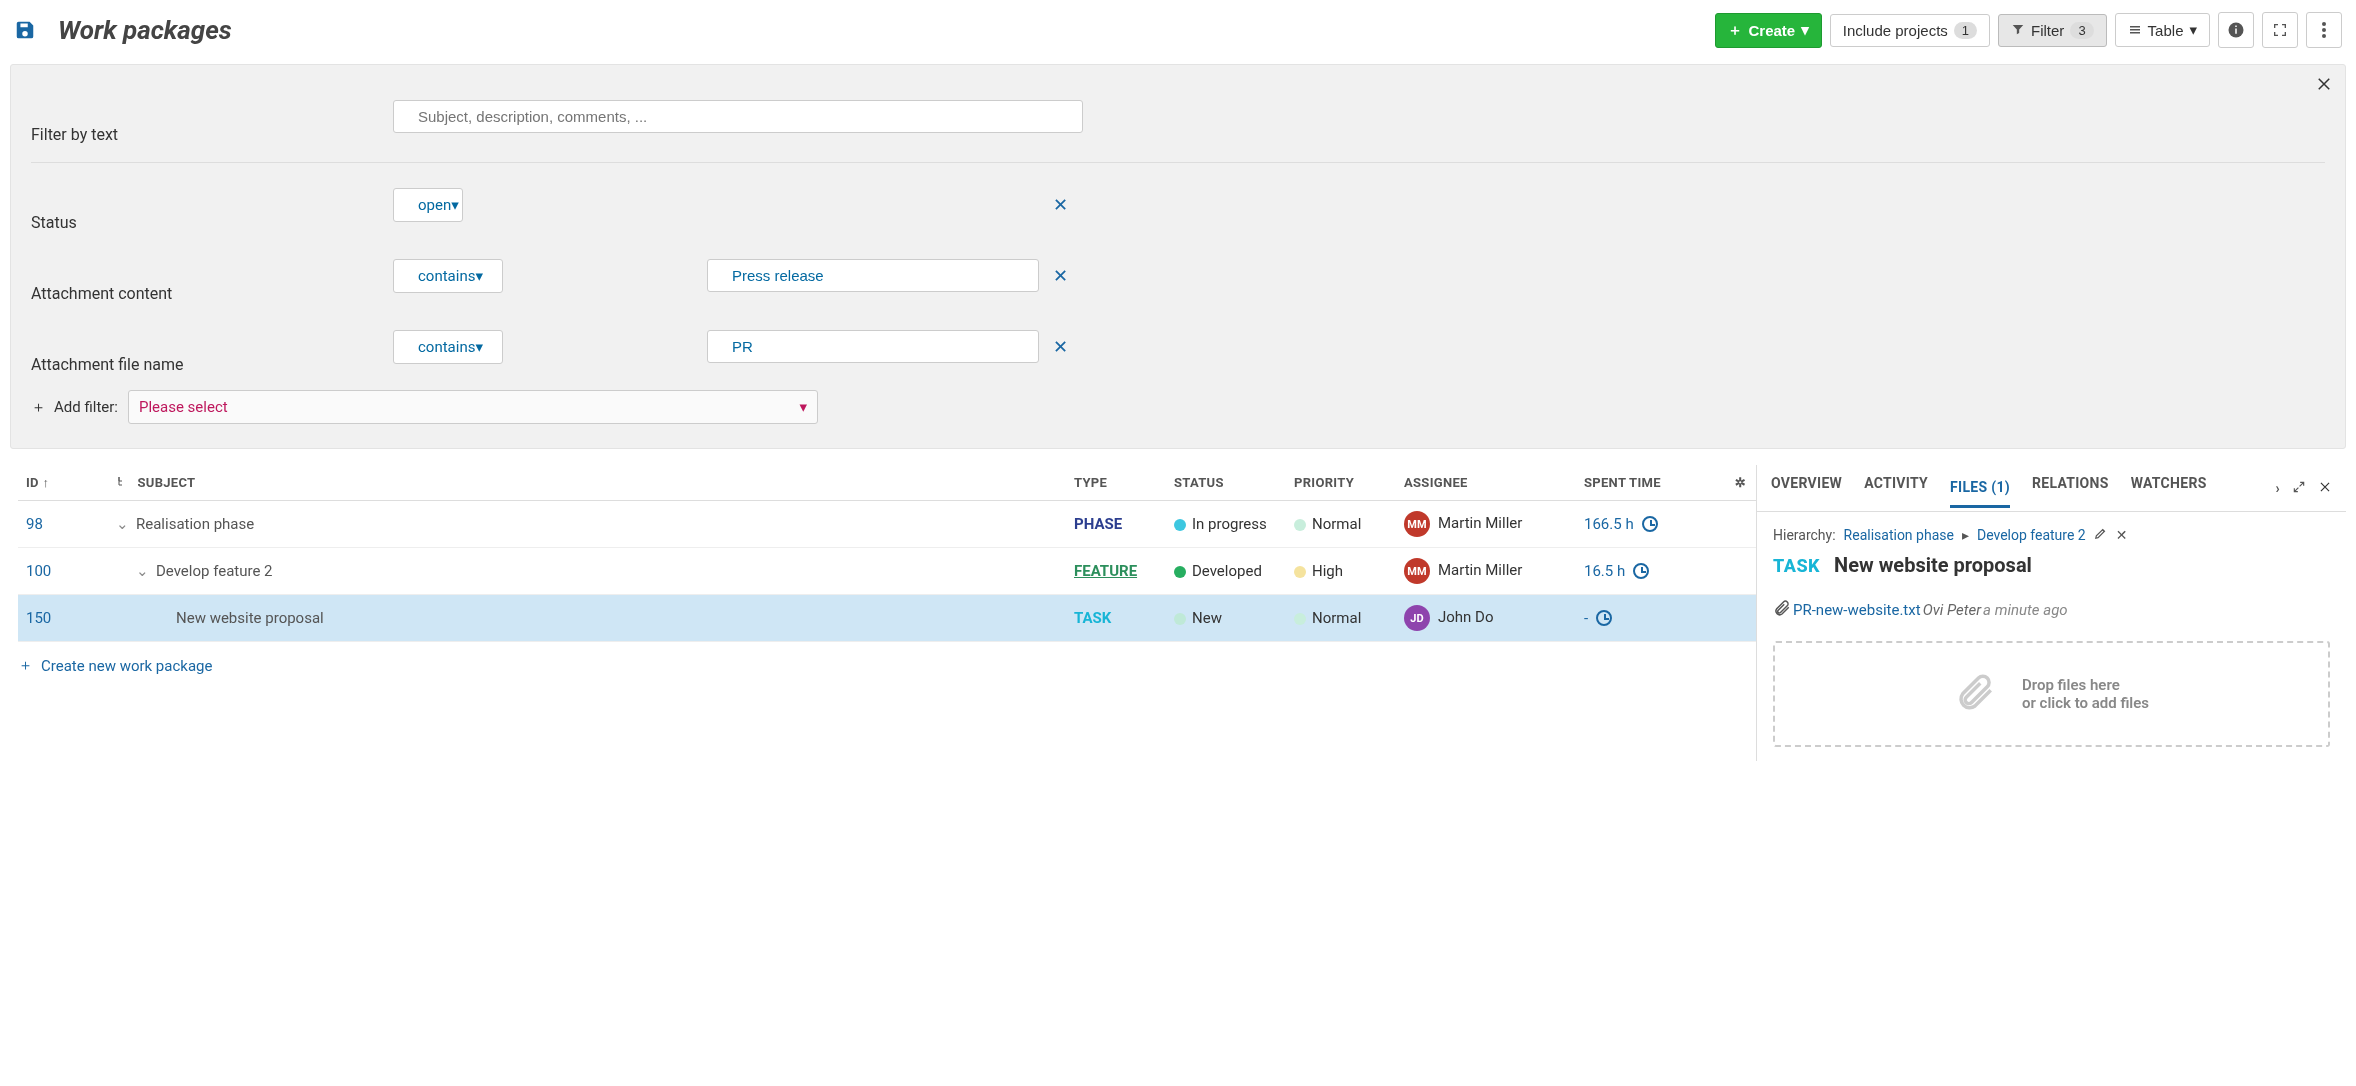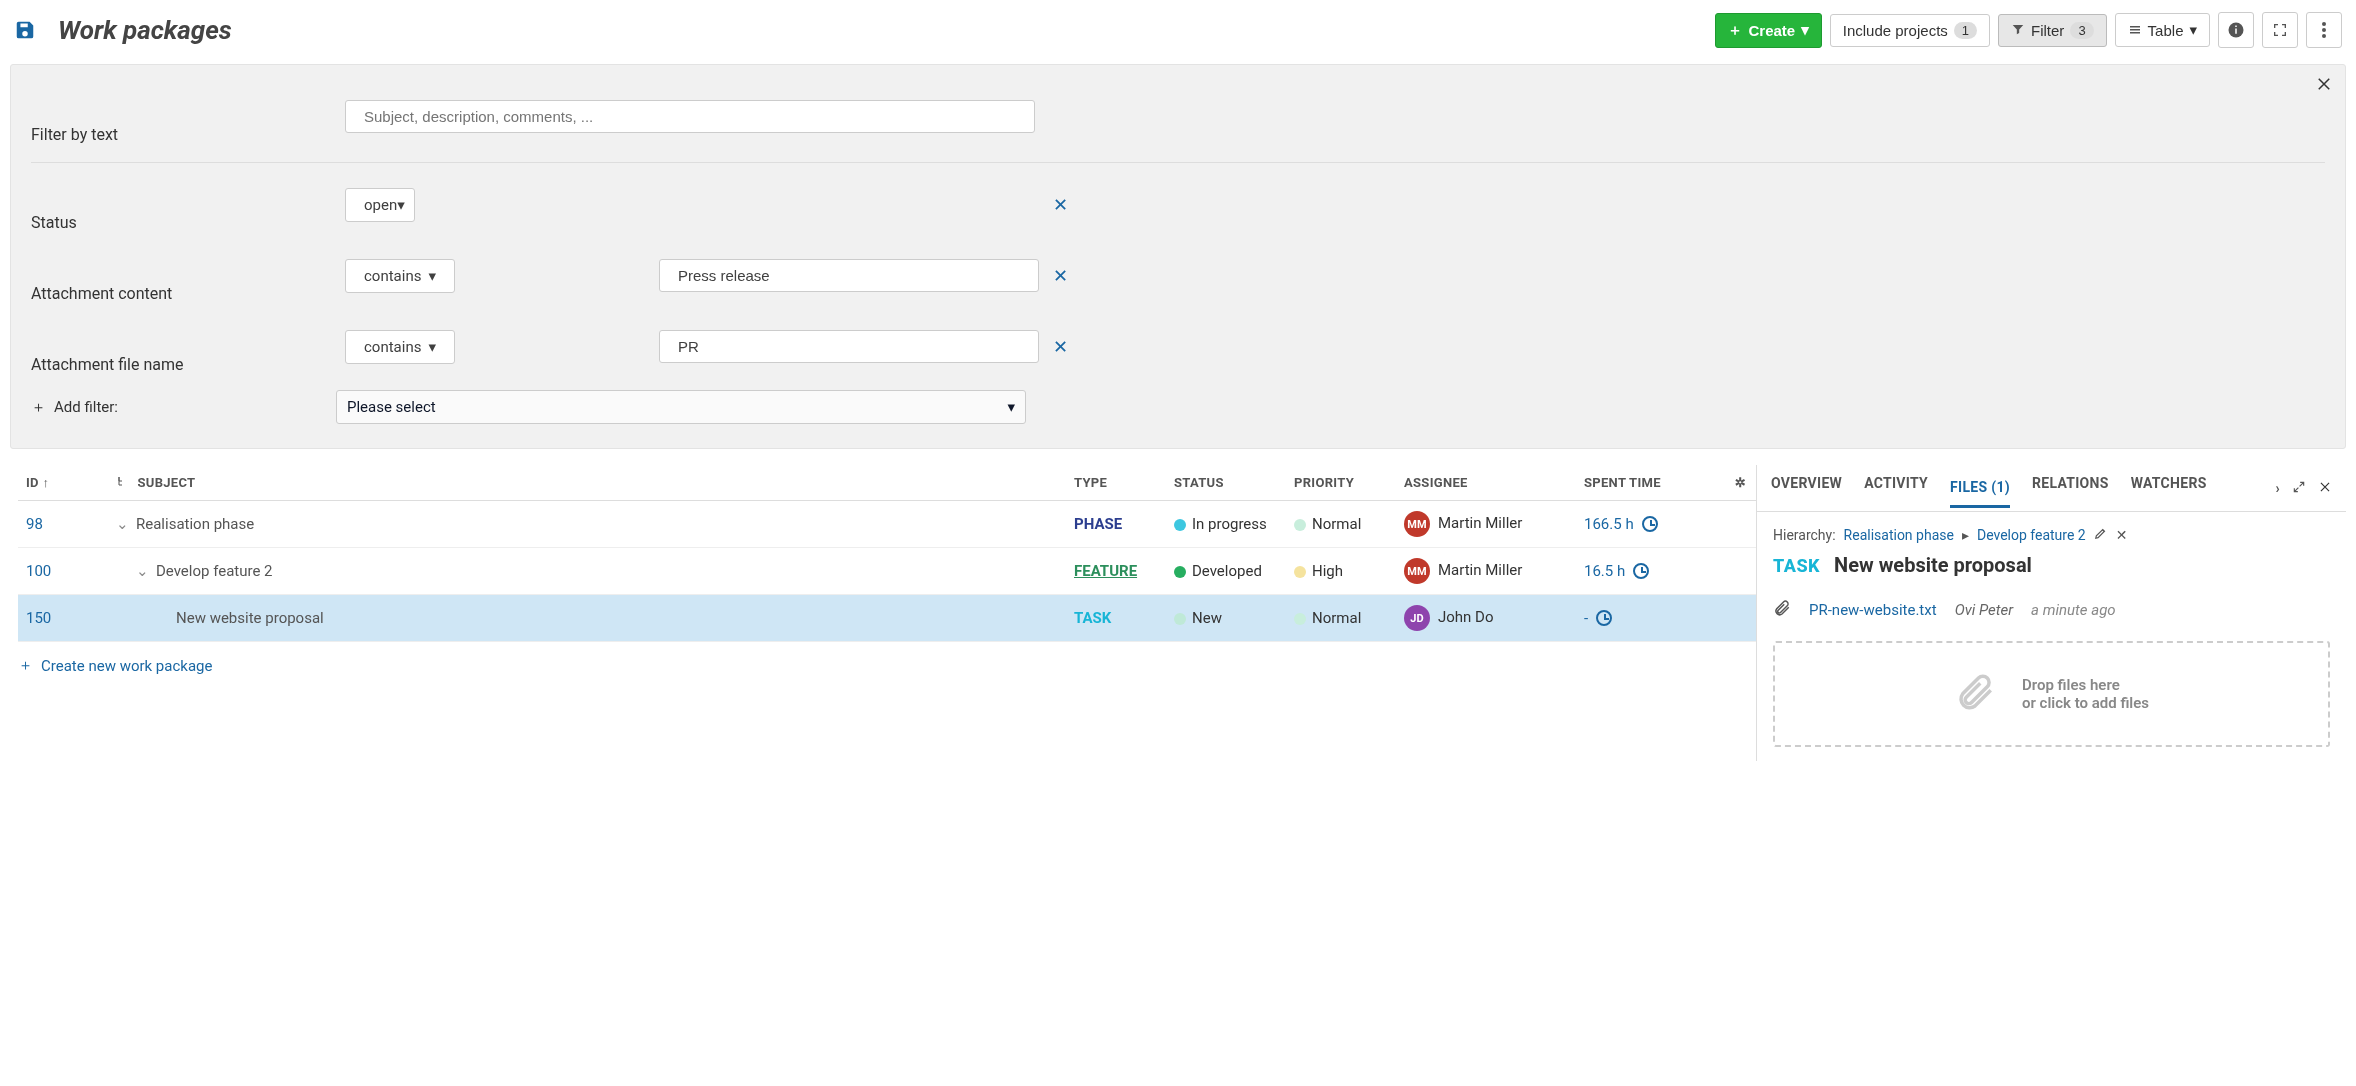--- a/index.html
+++ b/index.html
@@ -72,36 +72,36 @@
     gap: 14px;
     align-items: center;
     padding: 8px 0;
   }
   .filter-row.first { border-bottom:1px solid #ddd; padding-bottom:18px; margin-bottom:6px;}
   .filter-label { color:#333; font-size:16px;margin-top:36px;}
   .input, .select {
     border:1px solid #ccc;
     border-radius:3px;
     background:#fff;
-    padding: 7px 18px;
+    padding: 7px 24px;
     font-size:15px;
-    color:#404040;
+    color:#0369a1;
+    margin-left:48px;
   }
   .input.wide { grid-column: 2 / span 2; width: 690px;}
   .select { display:flex; align-items:center; justify-content:space-between; cursor:pointer; }
   .select.small{ width:70px;}
   .select.med{ width:110px;}
   .remove-x { color:#1A67A3; cursor:pointer; font-size:18px;}
   .add-filter-row { display:flex; align-items:center; gap:10px; padding:8px 0;}
   .add-filter-label { display:flex; align-items:center; gap:8px; color:#333;}
   .please-select {
     border:1px solid #ccc; border-radius:3px; background:#fafafa;
-    padding:7px 10px; width:690px; color:#0f172a; display:flex;
+    padding:7px 10px; width:690px; color:#be185d; display:flex;
     align-items:center; justify-content:space-between; cursor:pointer;
-    margin-left: 208px;
   }
   
   .table-wrap { padding: 8px 10px 0 10px; display:flex; }
   .table-main { flex:1; min-width:0;}
   table { width:100%; border-collapse:collapse; table-layout:fixed;margin-left:8px;}
   thead th {
     text-align:left; font-size:13px; font-weight:700;
     color:#555; letter-spacing:0.3px;
     padding: 10px 8px;
     border-bottom:1px solid #ddd;
@@ -159,21 +159,21 @@
   .tab.active { color:#1A67A3; border-bottom:3px solid #1A67A3; margin-bottom:-11px;}
   .tab-spacer { flex:1;}
   .tab-icons { display:flex; gap:12px; color:#555;}
   .tab-icons span { cursor:pointer;}
   .side-body { padding: 14px 16px;}
   .hierarchy { font-size:14px; color:#555; display:flex; align-items:center; gap:8px; flex-wrap:wrap;}
   .hierarchy a { color:#1A67A3; cursor:pointer;}
   .wp-title-row { margin-top:10px; display:flex; align-items:center; gap:14px;}
   .wp-type { color:#18B5D6; font-weight:800; font-size:18px; letter-spacing:0.5px;}
   .wp-title { font-size:20px; font-weight:700; color:#333;}
-  .file-row { margin-top:22px; display:flex; align-items:center; gap:18px; font-size:15px;}
+  .file-row { margin-top:22px; display:flex; align-items:center; gap:2px; font-size:15px;}
   .file-row a { color:#1A67A3; cursor:pointer;}
   .file-meta { color:#666; font-style:italic;}
   .file-time { color:#888; font-style:italic;}
   .dropzone {
     margin-top:20px;
     border:2px dashed #ccc;
     border-radius:3px;
     padding: 28px;
     display:flex; align-items:center; justify-content:center; gap:26px;
     color:#888; font-weight:600;

